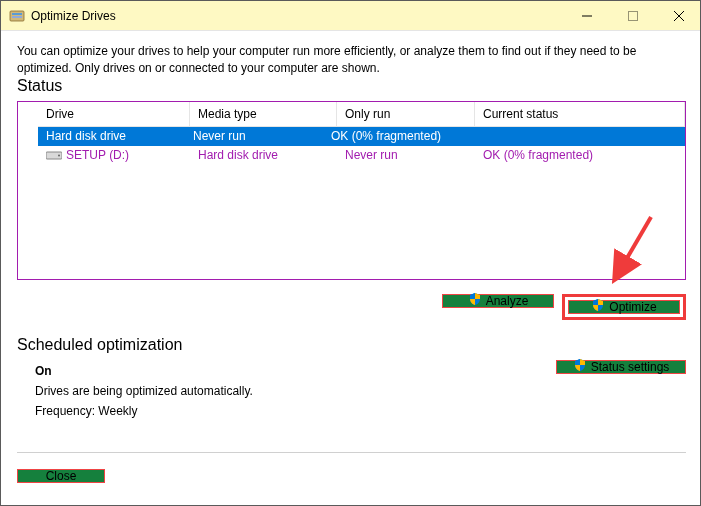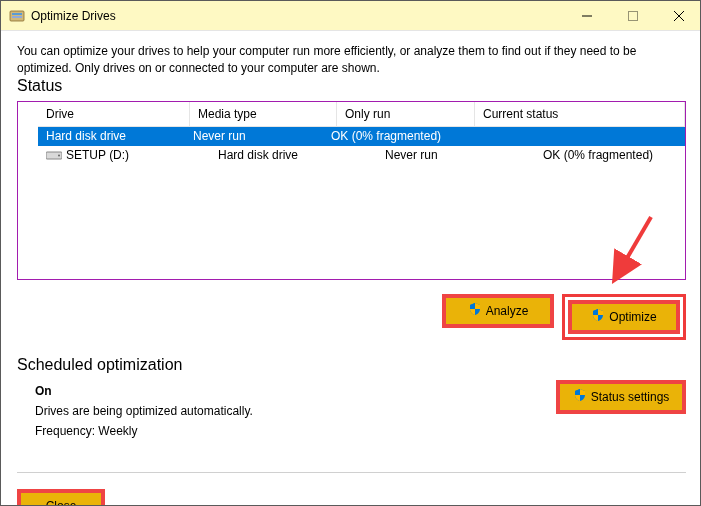--- a/index.html
+++ b/index.html
@@ -55,35 +55,35 @@
     .col-lastrun { width: 138px; }
     .col-status { flex: 1; }
     .row {
       display: flex;
       align-items: center;
       height: 19px;
       font-size: 12px;
     }
     .row .cell { padding: 0 8px; white-space: nowrap; overflow: hidden; }
     .row.selected { background: #0078d7; color: #fff; }
-    .row:not(.selected) { color: #000000; gap: 20px; }
+    .row:not(.selected) { color: #a21caf; }
     .drive-cell { display: flex; align-items: center; gap: 4px; }
     .drive-icon { width: 16px; height: 12px; display: inline-block; }
     .button-row {
       display: flex;
       justify-content: flex-end;
       gap: 8px;
       margin-top: 14px;
       margin-bottom: 16px;
     }
     .btn {
       min-width: 112px;
-      height: 34px;
-      border: 4px solid #ef4444;
-      background: #eab308;
+      height: 14px;
+      border: 1px solid #ef4444;
+      background: #15803d;
       font-size: 12px;
       display: flex;
       align-items: center;
       justify-content: center;
       gap: 4px;
       cursor: pointer;
       padding: 0 12px;
     }
     .highlight-box {
       border: 3px solid #ef3b3b;

